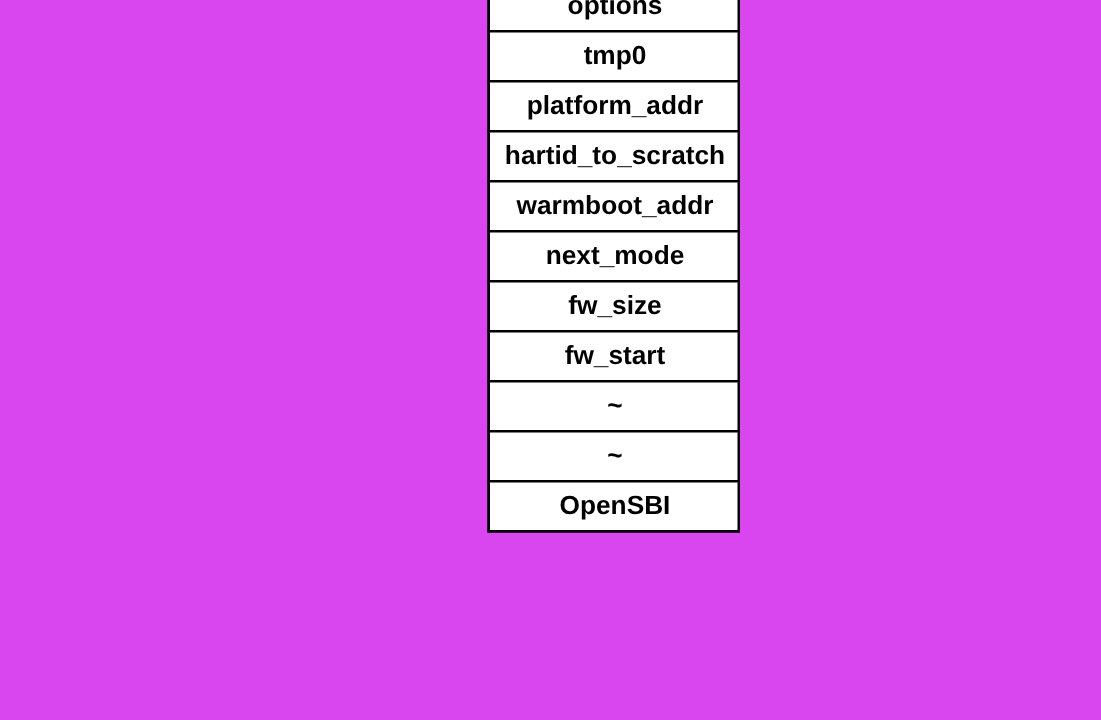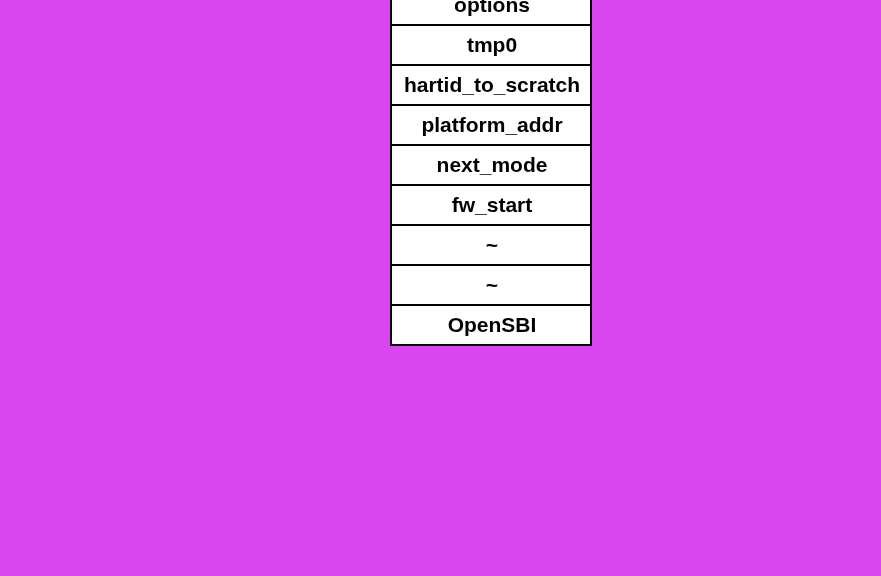--- a/index.html
+++ b/index.html
@@ -92,33 +92,43 @@
     <tr class="layout-row">
           <td class="layout-cell">
             <span class="layout-label">options</span>
           </td>
         </tr>
         <tr class="layout-row">
           <td class="layout-cell">
             <span class="layout-label">tmp0</span>
           </td>
         </tr>
+        <tr class="layout-row">
+          <td class="layout-cell">
+            <span class="layout-label">platform_addr</span>
+          </td>
+        </tr>
         <tr class="layout-row overflow">
           <td class="layout-cell">
             <span class="layout-label">hartid_to_scratch</span>
           </td>
         </tr>
         <tr class="layout-row">
           <td class="layout-cell">
-            <span class="layout-label">platform_addr</span>
+            <span class="layout-label">warmboot_addr</span>
           </td>
         </tr>
         <tr class="layout-row">
           <td class="layout-cell">
             <span class="layout-label">next_mode</span>
+          </td>
+        </tr>
+        <tr class="layout-row">
+          <td class="layout-cell">
+            <span class="layout-label">fw_size</span>
           </td>
         </tr>
         <tr class="layout-row">
           <td class="layout-cell">
             <span class="layout-label">fw_start</span>
           </td>
         </tr>
         <tr class="layout-row tilde">
           <td class="layout-cell">
             <span class="layout-label">~</span>

